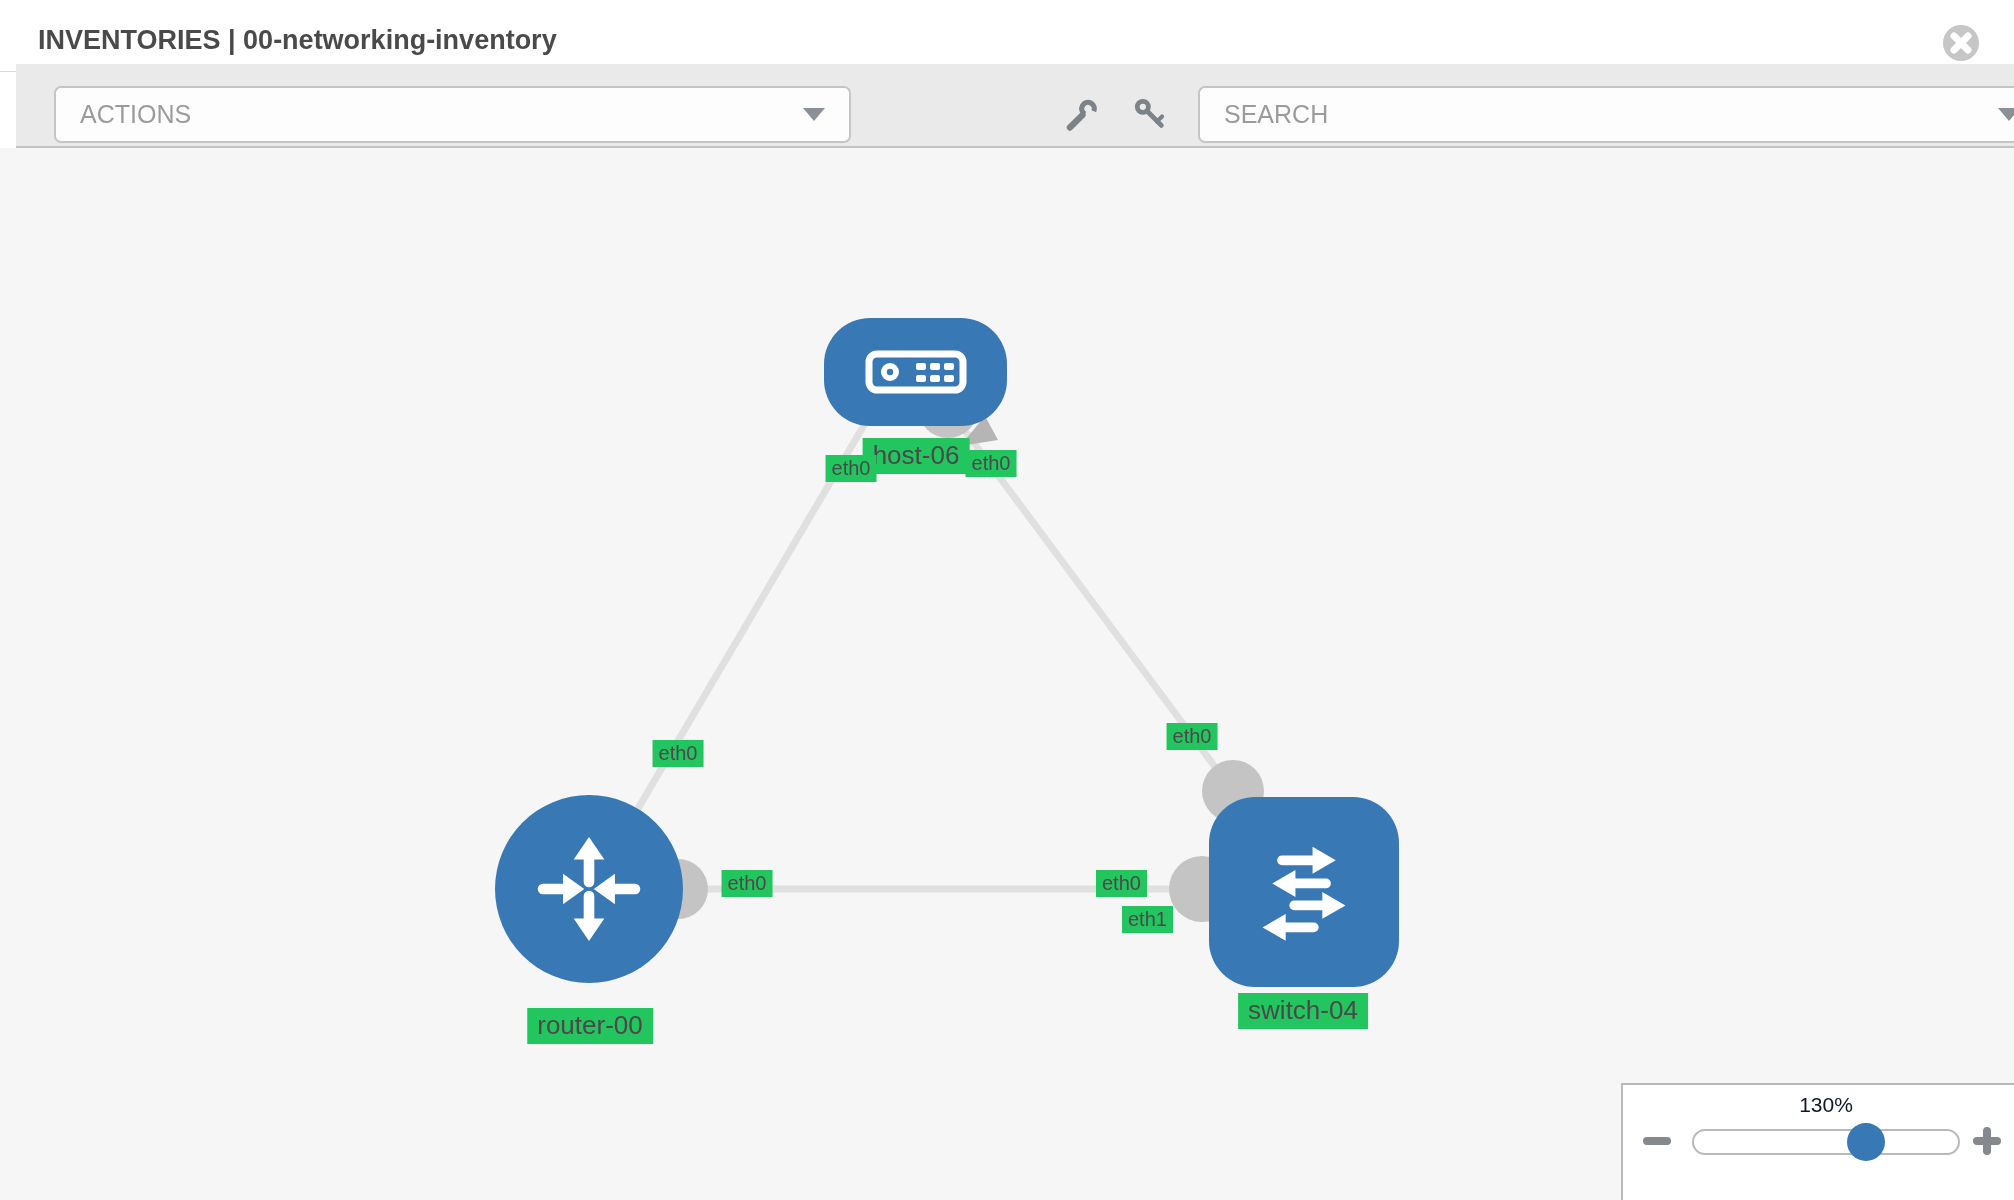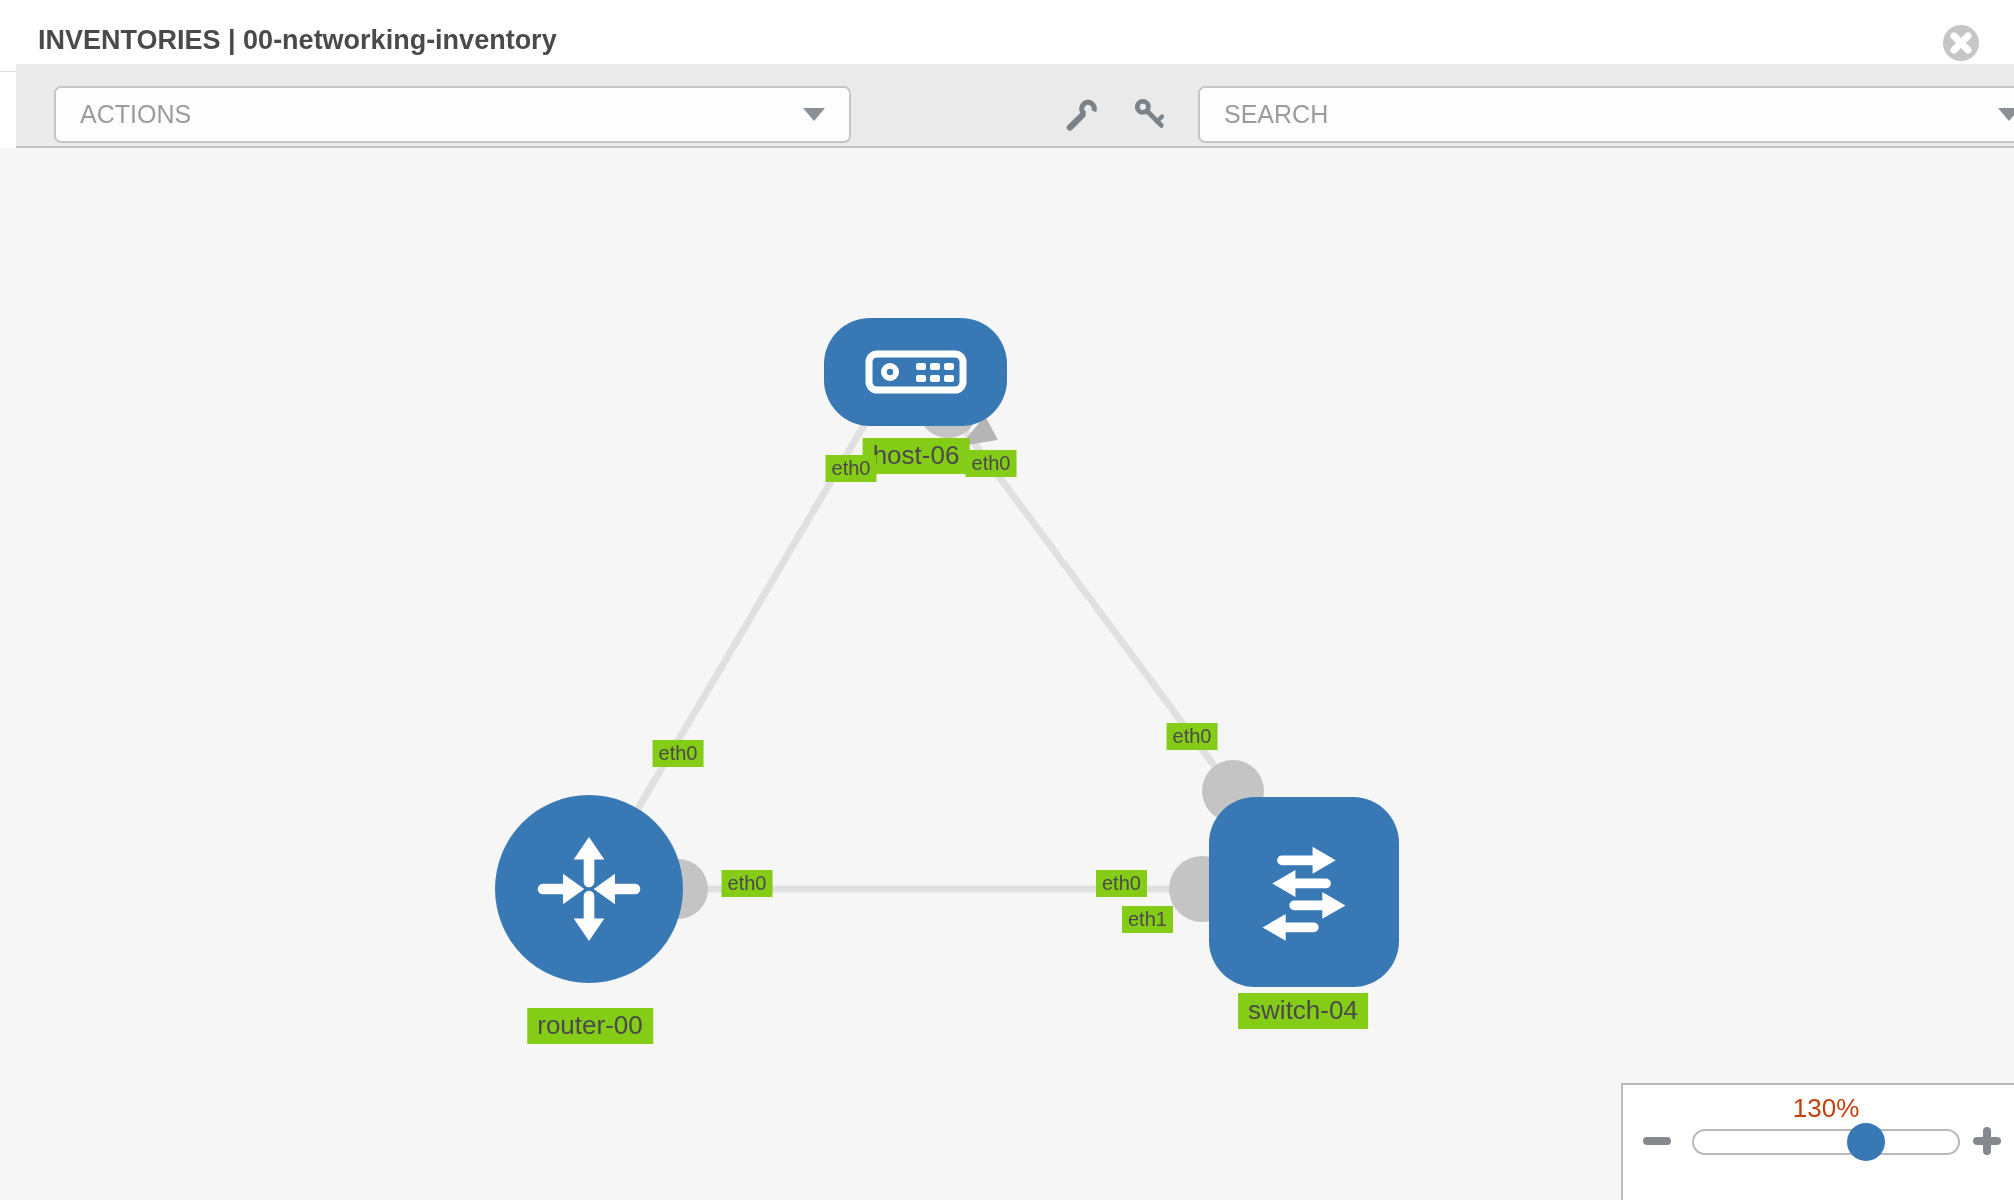--- a/index.html
+++ b/index.html
@@ -24,39 +24,39 @@
 
   
   .canvas { position:absolute; left:0; top:148px; width:2014px; height:1052px; background:#f6f6f6; }
   .links-svg { position:absolute; left:0; top:0; z-index:1; }
 
   .node { position:absolute; z-index:2; background:#3778b5; display:flex; align-items:center; justify-content:center; cursor:pointer; }
   .node-host { left:824px; top:170px; width:183px; height:108px; border-radius:46px; }
   .node-router { left:495px; top:647px; width:188px; height:188px; border-radius:50%; }
   .node-switch { left:1209px; top:649px; width:190px; height:190px; border-radius:46px; }
 
-  .lbl { position:absolute; z-index:3; background:#84cc16; color:#4a4a4a; white-space:nowrap; line-height:1.15; }
+  .lbl { position:absolute; z-index:3; background:#22c55e; color:#4a4a4a; white-space:nowrap; line-height:1.15; }
   .node-label { font-size:26px; padding:3px 10px; transform:translateX(-50%); }
   .iface-label { font-size:20px; padding:2px 6px; transform:translateX(-50%); }
   .iface-raw { transform:none; }
 
   .lbl-host      { left:916px;  top:290px; }
   .lbl-router    { left:590px;  top:845px;margin-top:15px; }
   .lbl-switch    { left:1303px; top:845px; }
   .lbl-eth-hr    { left:851px;  top:307px; }
   .lbl-eth-hs    { left:991px;  top:302px; }
   .lbl-eth-rmid  { left:678px;  top:592px; }
   .lbl-eth-stop  { left:1192px; top:575px; }
   .lbl-eth-rlink { left:747px;  top:722px; }
   .lbl-eth-behind{ left:1096px; top:722px; z-index:3; }
   .lbl-eth-front { left:1122px; top:758px; z-index:4; }
 
   
   .zoom-panel { position:absolute; left:1621px; top:935px; width:395px; height:120px; background:#ffffff; border:2px solid #b9b9b9; z-index:5; }
-  .zoom-level { position:absolute; left:203px; top:8px; transform:translateX(-50%); font-size:26px; color:#c2410c; }
+  .zoom-level { position:absolute; left:203px; top:8px; transform:translateX(-50%); font-size:21px; color:#0f172a; }
   .zoom-minus { position:absolute; left:20px; top:52px; width:28px; height:8px; border-radius:4px; background:#85898d; cursor:pointer; }
   .zoom-plus  { position:absolute; left:350px; top:42px; width:28px; height:28px; cursor:pointer; }
   .zoom-plus .h { position:absolute; left:0; top:10px; width:28px; height:8px; border-radius:4px; background:#85898d; }
   .zoom-plus .v { position:absolute; left:10px; top:0; width:8px; height:28px; border-radius:4px; background:#85898d; }
   .zoom-slider { position:absolute; left:69px; top:44px; width:268px; height:26px; border:2px solid #b9b9b9; border-radius:13px; background:#fff; cursor:pointer; }
   .zoom-thumb { position:absolute; top:-8px; width:38px; height:38px; border-radius:50%; background:#3778b5; cursor:grab; }
 </style>
 </head>
 <body>
 

